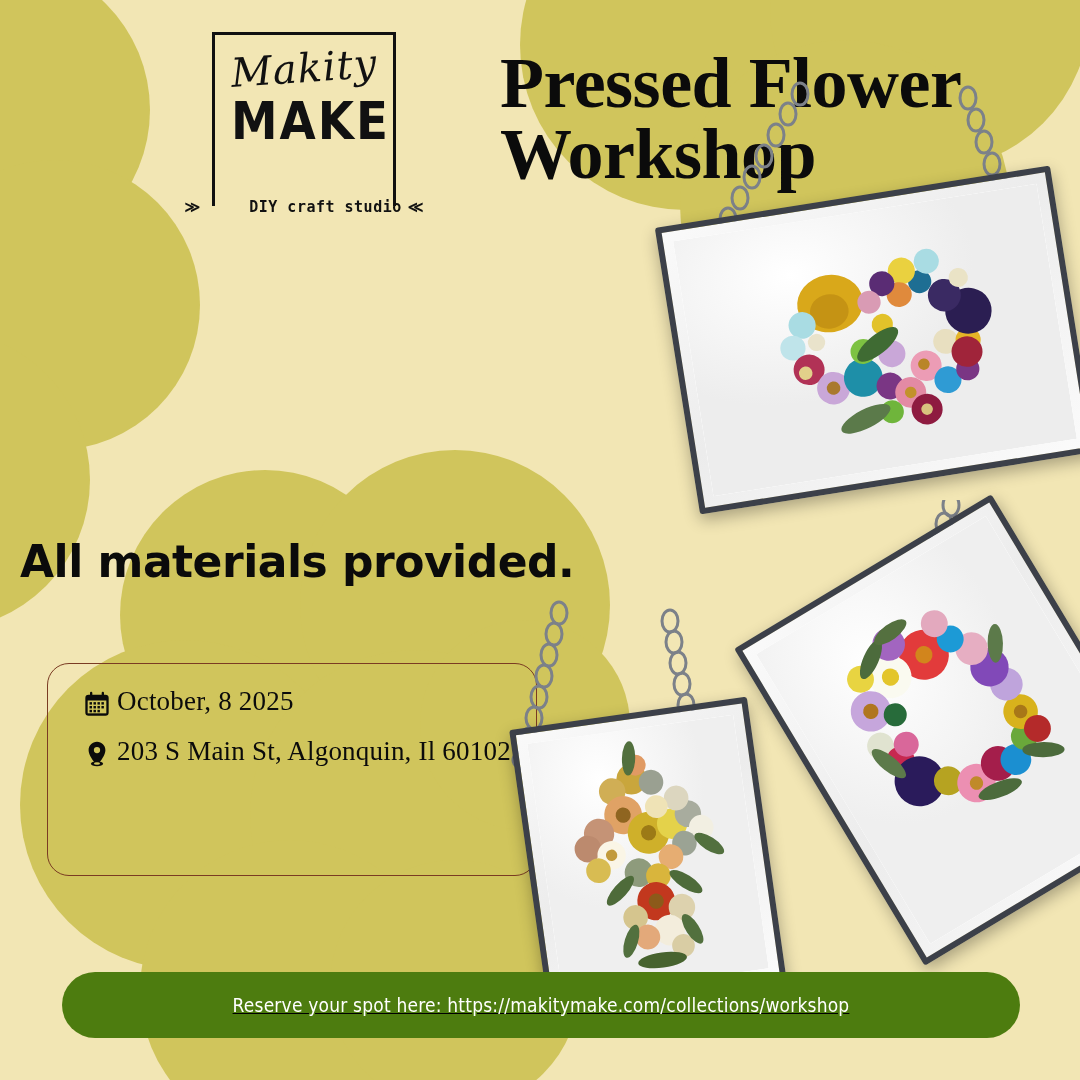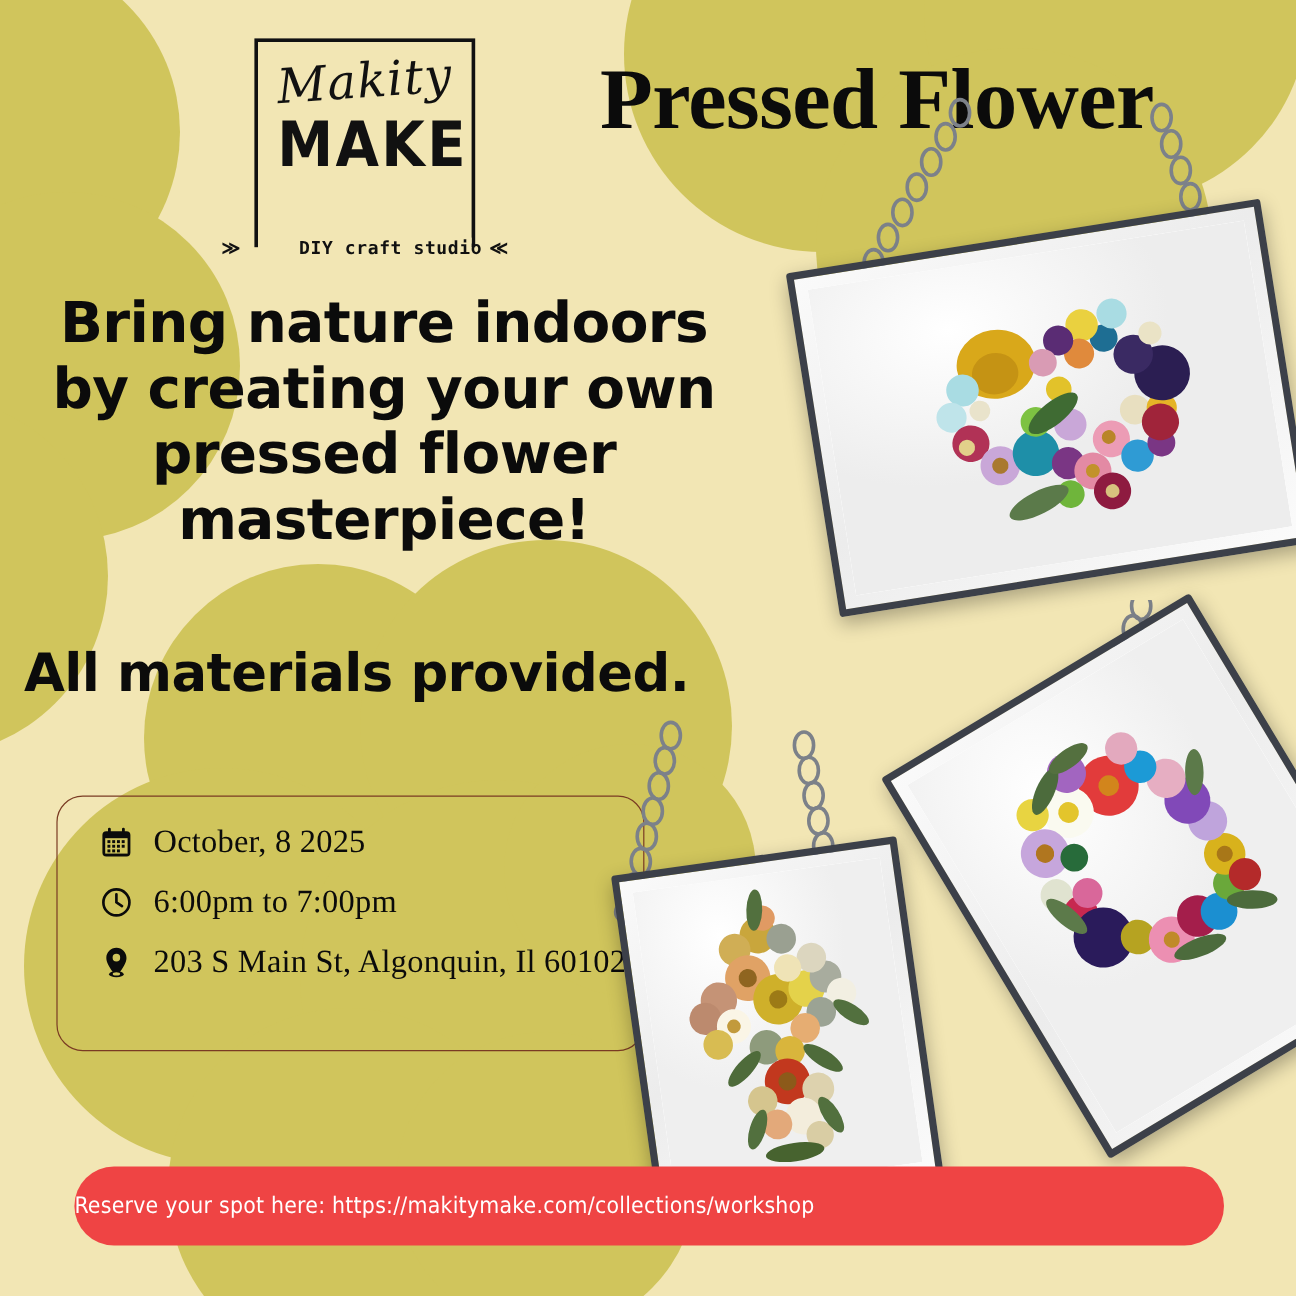--- a/index.html
+++ b/index.html
@@ -79,32 +79,32 @@
     font-family:"Liberation Serif", serif;font-weight:700;font-size:74px;color:#0B0B0B;
     padding-bottom:4px;
   }
 
   
   #details{
     position:absolute;left:47px;top:663px;width:490px;height:213px;
     border:1.6px solid #7A3B23;border-radius:22px;z-index:8;
     box-sizing:border-box;padding:22px 0 0 34px;
   }
-  .detail-row{display:flex;align-items:flex-start;gap:16px;margin-bottom:18px;}
+  .detail-row{display:flex;align-items:flex-end;gap:5px;margin-bottom:18px;}
   .detail-icon{width:30px;flex:0 0 30px;display:flex;justify-content:center;padding-top:2px;}
   .detail-text{
     font-family:"Liberation Serif", serif;font-size:27px;color:#0B0B0B;
     line-height:1.18;letter-spacing:0.2px;
   }
 
   
   #footer{
     position:absolute;left:62px;top:972px;width:958px;height:66px;
-    background:#ef4444;border-radius:34px;z-index:14;
-    display:flex;align-items:center;justify-content:flex-start;
+    background:#4d7c0f;border-radius:34px;z-index:14;
+    display:flex;align-items:center;justify-content:center;text-decoration:underline;
   }
   #footer-text{
     font-family:"DejaVu Sans Condensed","Liberation Sans", sans-serif;
     font-size:19px;color:#FFFFFF;letter-spacing:0.2px;
   }
 
   
   .art{position:absolute;z-index:10;}
   .chain{position:absolute;z-index:9;}
   .frame-outer{
@@ -360,23 +360,23 @@
     <div id="logo-make">MAKE</div>
     <div id="logo-tag-wrap">
       <span class="chev">≫</span>
       <span id="logo-tag">DIY  craft studio</span>
       <span class="chev">≪</span>
     </div>
   </div>
 
   <div id="title">
     <div>Pressed Flower</div>
-  </div>
-
-  <div id="headline">Bring nature indoors by creating your own pressed flower masterpiece!</div>
+    <div>Workshop</div>
+  </div>
+
   <div id="subline">All materials provided.</div>
 
 
   <div id="details">
 
     <div class="detail-row">
       <span class="detail-icon">
         <svg width="28" height="28" viewBox="0 0 24 24" fill="#0B0B0B">
           <path d="M7 1.5a1 1 0 0 1 1 1V4h8V2.5a1 1 0 1 1 2 0V4h1.2A2.8 2.8 0 0 1 22 6.8v12.4A2.8 2.8 0 0 1 19.2 22H4.8A2.8 2.8 0 0 1 2 19.2V6.8A2.8 2.8 0 0 1 4.8 4H6V2.5a1 1 0 0 1 1-1Z"></path>
           <rect x="4" y="9" width="16" height="11" fill="#D0C55C"></rect>
@@ -391,29 +391,20 @@
             <rect x="15.8" y="13.7" width="2.1" height="2.1"></rect>
             <rect x="5.6" y="17" width="2.1" height="2.1"></rect>
             <rect x="9" y="17" width="2.1" height="2.1"></rect>
             <rect x="12.4" y="17" width="2.1" height="2.1"></rect>
           </g>
         </svg>
       </span>
       <span class="detail-text">October, 8 2025</span>
     </div>
 
-    <div class="detail-row">
-      <span class="detail-icon">
-        <svg width="28" height="28" viewBox="0 0 24 24" fill="none" stroke="#0B0B0B" stroke-width="1.9">
-          <circle cx="12" cy="12" r="9.3"></circle>
-          <path d="M12 6.2V12l4 2.6" stroke-linecap="round"></path>
-        </svg>
-      </span>
-      <span class="detail-text">6:00pm to 7:00pm</span>
-    </div>
 
     <div class="detail-row">
       <span class="detail-icon">
         <svg width="28" height="28" viewBox="0 0 24 24" fill="#0B0B0B">
           <path d="M12 1.6c-4 0-7.2 3.2-7.2 7.2 0 5.4 7.2 13 7.2 13s7.2-7.6 7.2-13c0-4-3.2-7.2-7.2-7.2Z"></path>
           <circle cx="12" cy="8.6" r="2.7" fill="#D0C55C"></circle>
           <ellipse cx="12" cy="20.4" rx="5.2" ry="2.2" fill="#0B0B0B"></ellipse>
           <ellipse cx="12" cy="20.2" rx="2.6" ry="1.1" fill="#D0C55C"></ellipse>
         </svg>
       </span>

